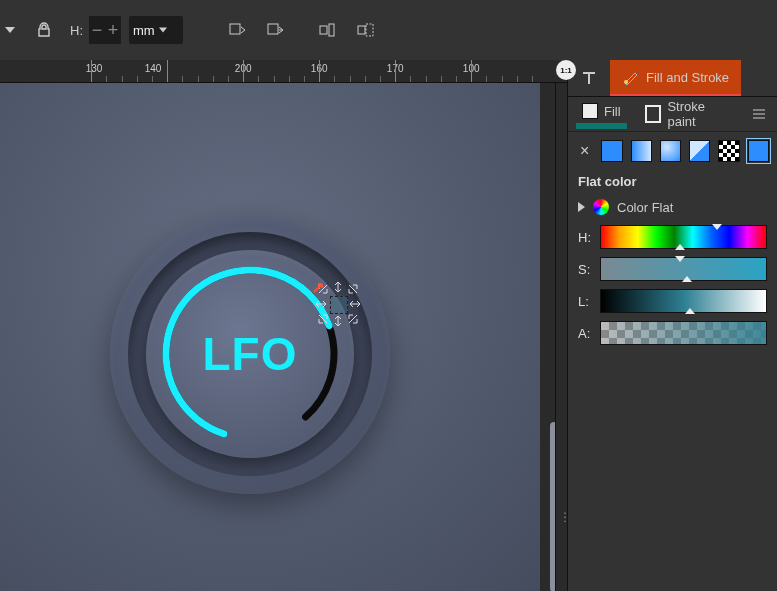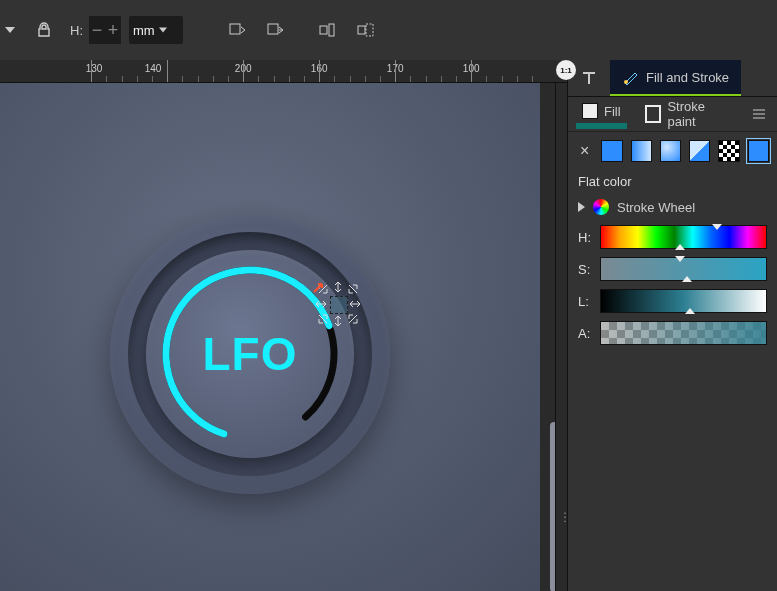--- a/index.html
+++ b/index.html
@@ -34,27 +34,27 @@
   .sel .h svg{fill:#ddd}
   
   .canvas-scroll{position:absolute;right:9px;top:340px;width:8px;height:170px;background:#8a8f9b;border-radius:4px}
   
   .gutter{position:absolute;left:555px;top:60px;width:12px;height:531px;background:#2a2a2a;border-left:1px solid #111;border-right:1px solid #111}
   .gutter .dots{position:absolute;left:3px;top:454px;color:#888;font-size:12px;line-height:6px}
   
   .panel{position:absolute;left:567px;top:60px;right:0;height:531px;background:#333333;border-left:1px solid #111}
   .tabs{display:flex;height:36px;border-bottom:1px solid #111}
   .tab{display:flex;align-items:center;gap:6px;padding:0 12px;color:#ccc}
-  .tab.active{background:#0f172a;border-bottom:2px solid #84cc16}
+  .tab.active{background:#c2410c;border-bottom:2px solid #ef4444}
   .subtabs{display:flex;height:34px;align-items:center;padding:0 8px;gap:12px;border-bottom:1px solid #222}
   .subtab{display:flex;align-items:center;gap:6px;padding:4px 6px}
   .subtab.active{border-bottom:6px solid #0f766e}
   .paint-row{display:flex;align-items:center;gap:8px;padding:8px 8px}
   .paint-btn{width:20px;height:20px;display:flex;align-items:center;justify-content:center;border:1px solid #111}
-  .section-label{padding:4px 10px;font-weight:normal;color:#ddd}
+  .section-label{padding:4px 10px;font-weight:bold;color:#ddd}
   .cw-row{display:flex;align-items:center;gap:8px;padding:6px 10px}
   .tri{width:0;height:0;border-top:5px solid transparent;border-bottom:5px solid transparent;border-left:7px solid #ccc}
   .cw-ico{width:16px;height:16px;border-radius:50%;background:conic-gradient(red,yellow,lime,cyan,blue,magenta,red)}
   .slider{display:flex;align-items:center;padding:4px 10px;gap:8px}
   .slider .lab{width:14px;color:#ddd}
   .track{position:relative;flex:1;height:22px;border:1px solid #111}
   .track .mk-top{position:absolute;top:-2px;width:0;height:0;border-left:5px solid transparent;border-right:5px solid transparent;border-top:6px solid #eee;transform:translateX(-50%)}
   .track .mk-bot{position:absolute;bottom:-2px;width:0;height:0;border-left:5px solid transparent;border-right:5px solid transparent;border-bottom:6px solid #eee;transform:translateX(-50%)}
   .hue{background:linear-gradient(90deg,red,orange,yellow,lime,green,cyan,#06f,blue,magenta,red)}
   .sat{background:linear-gradient(90deg,#7a8a93,#2aa3c4)}
@@ -271,21 +271,21 @@
     <div class="paint-btn" style="background:linear-gradient(135deg,#cfe7ff 49%,#2d8dff 51%)"></div>
     <div class="paint-btn" style="background:repeating-conic-gradient(#fff 0 25%,#000 0 50%) 0 0/8px 8px"></div>
     <div class="paint-btn" style="background:#2d8dff;outline:1px solid #8cf;outline-offset:1px"></div>
   </div>
 
   <div class="section-label">Flat color</div>
 
   <div class="cw-row">
     <div class="tri"></div>
     <div class="cw-ico"></div>
-    <span>Stroke Wheel</span>
+    <span>Color Flat</span>
   </div>
 
   <div class="slider">
     <span class="lab">H:</span>
     <div class="track hue">
       <div class="mk-top" style="left:70%"></div>
       <div class="mk-bot" style="left:48%"></div>
     </div>
   </div>
   <div class="slider">

